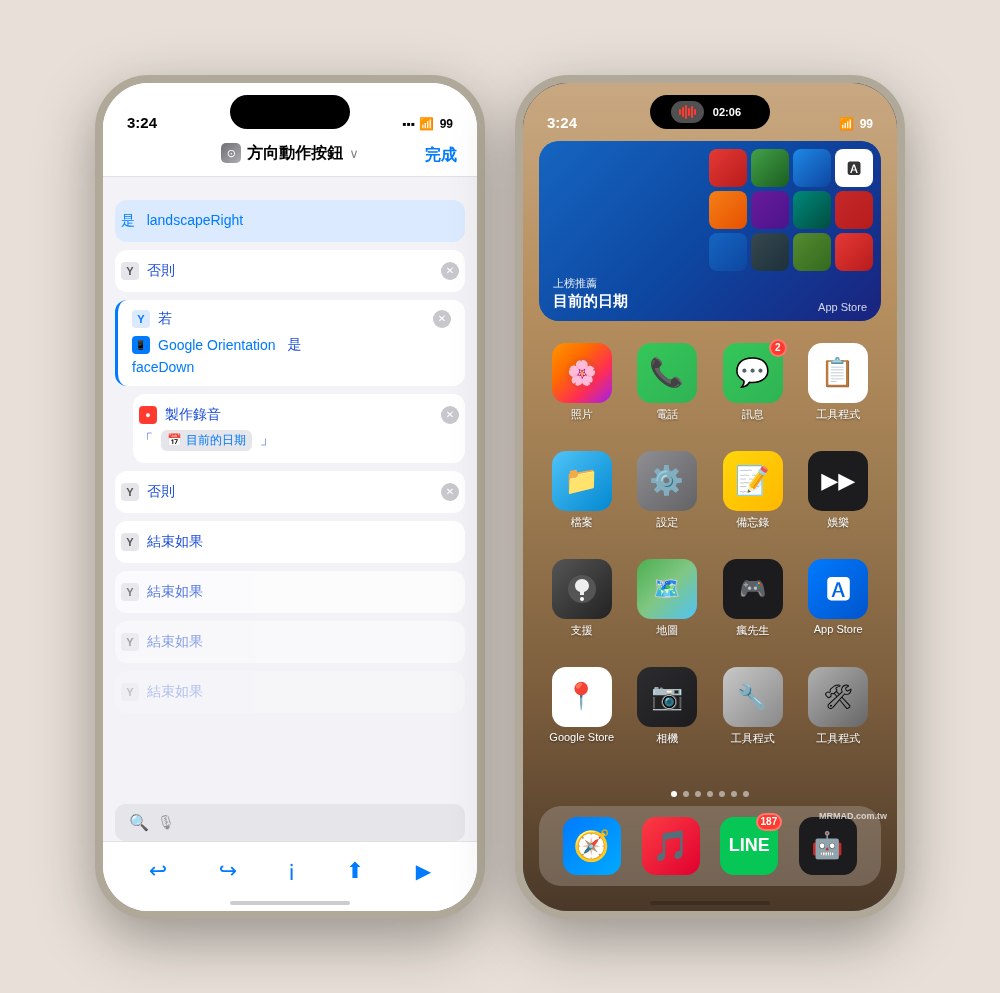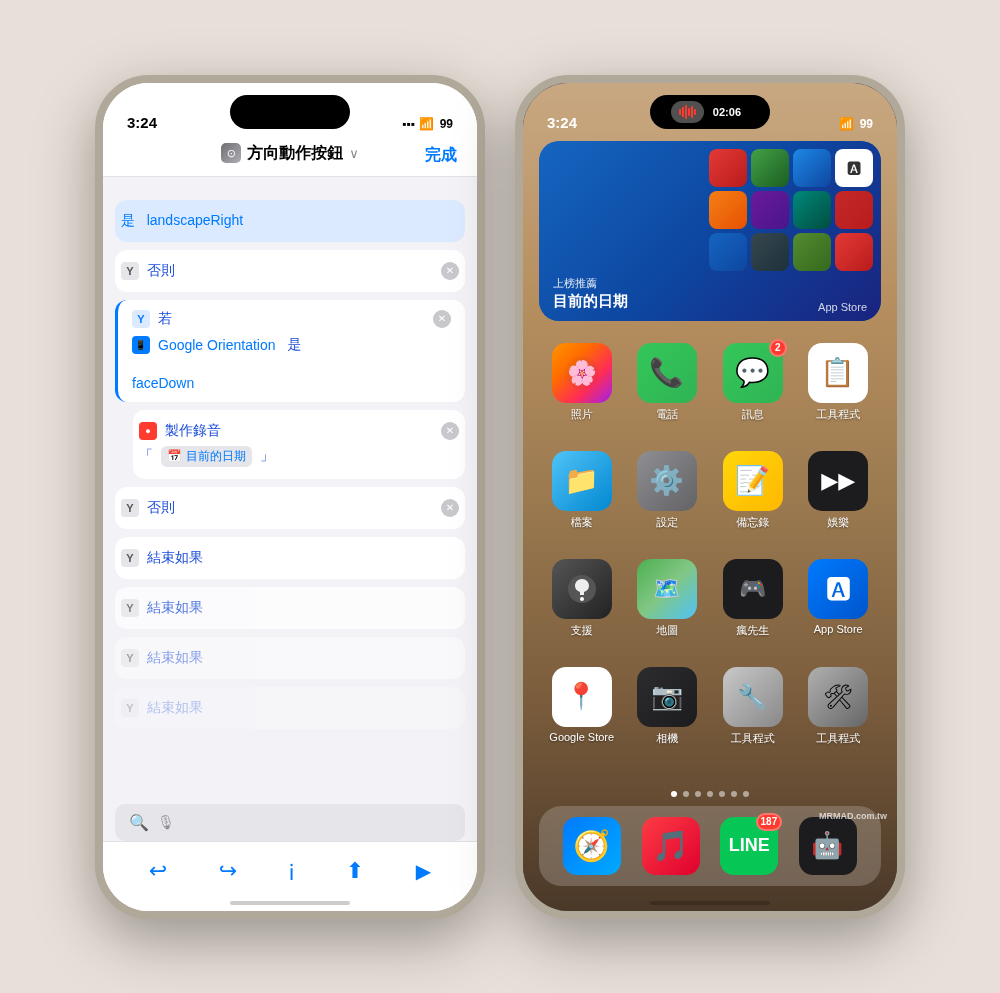--- a/index.html
+++ b/index.html
@@ -569,21 +569,21 @@
         <div class="sc-row">
           <div class="sc-icon-y sc-icon-y-blue">Y</div>
           <span class="sc-label">若</span>
           <div class="sc-x-btn">✕</div>
         </div>
         <div class="sc-row" style="margin-top:8px">
           <div class="sc-device-icon">📱</div>
           <span class="sc-label-blue">Google Orientation</span>
           <span class="sc-label">&nbsp;是</span>
         </div>
-        <div style="margin-top:20px">
+        <div style="margin-top:4px">
           <span class="sc-label-blue">faceDown</span>
         </div>
       </div>
 
       <div style="margin-left:18px">
         <div class="sc-card">
           <div class="sc-row">
             <div class="sc-record-icon">●</div>
             <span class="sc-label">製作錄音</span>
             <div class="sc-x-btn">✕</div>

